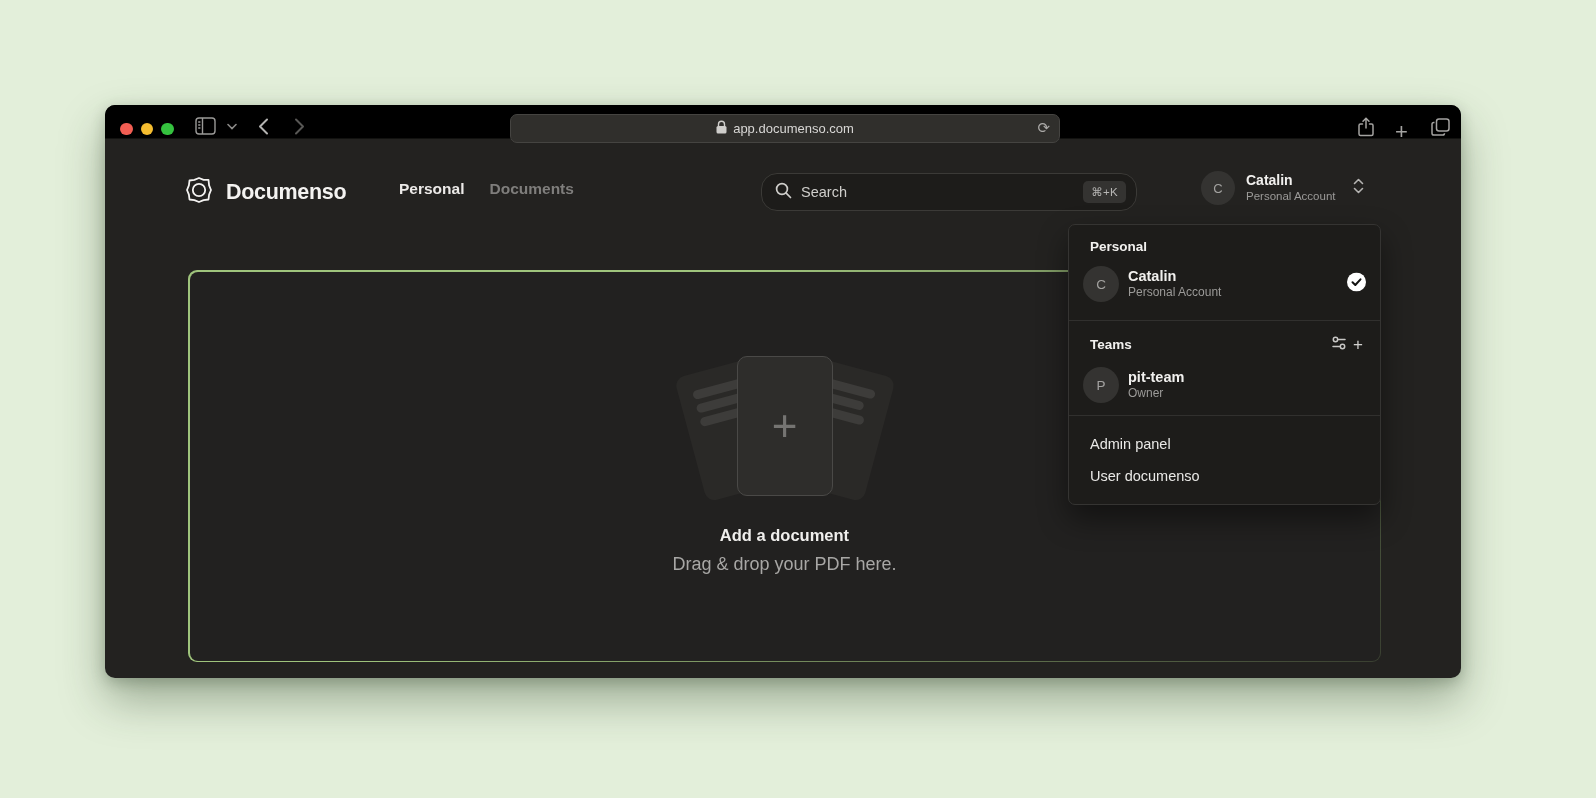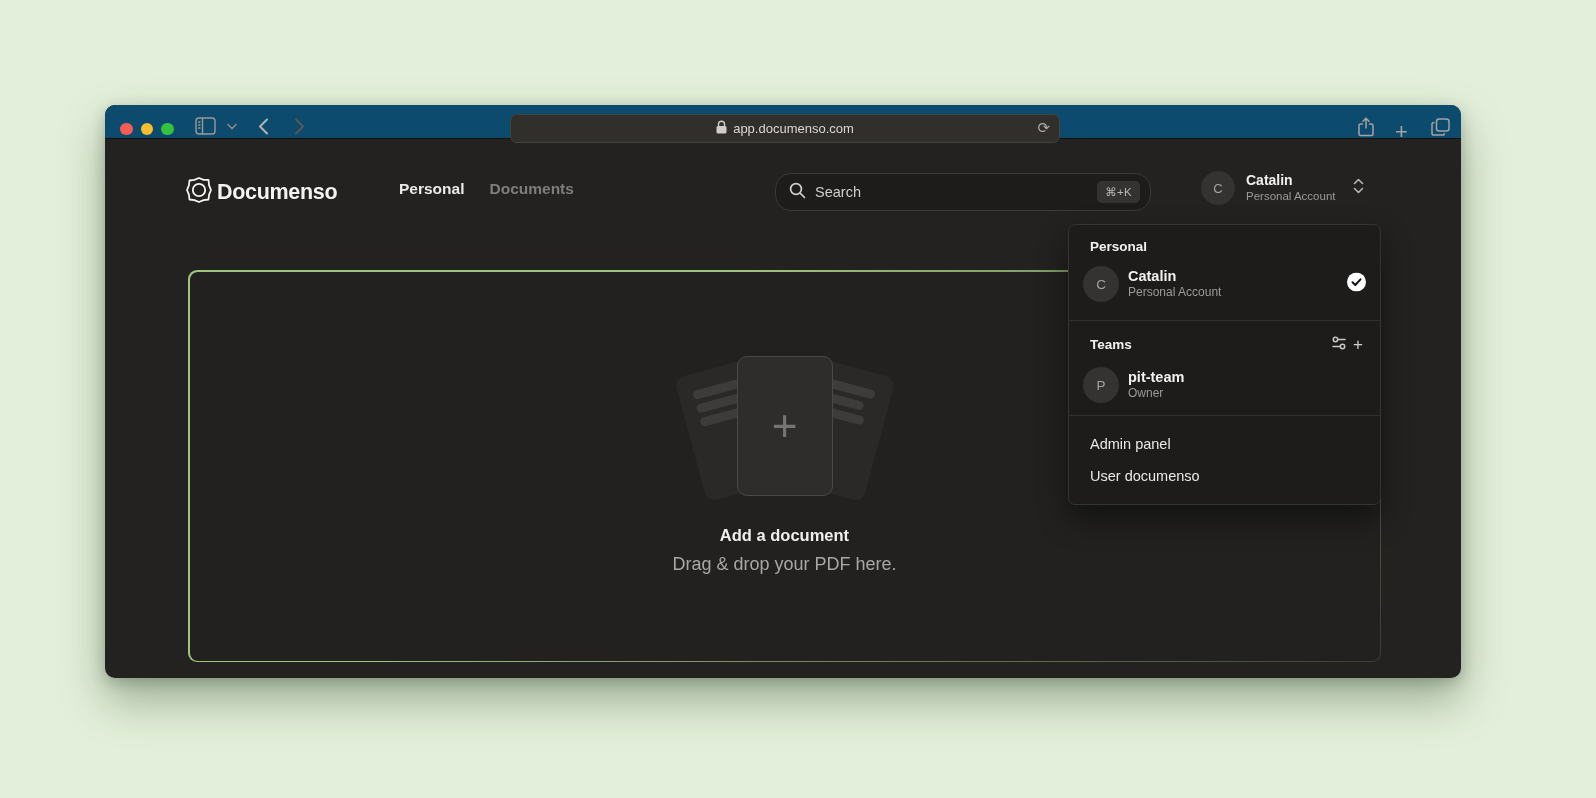--- a/index.html
+++ b/index.html
@@ -10,44 +10,44 @@
     position:relative; overflow:hidden;
   }
   .window {
     position:absolute; left:105px; top:105px; width:1356px; height:573px;
     background:#232220; border-radius:10px; overflow:hidden;
     box-shadow:0 22px 45px rgba(40,60,35,.38), 0 4px 14px rgba(40,60,35,.25);
   }
   
   .titlebar {
     position:absolute; left:0; top:0; right:0; height:34px;
-    background:#0c4a6e; border-bottom:1px solid #121210;
+    background:#000000; border-bottom:1px solid #121210;
   }
   .traffic { position:absolute; left:15px; top:17.5px; display:flex; gap:8px; }
   .tl { width:12.5px; height:12.5px; border-radius:50%; display:inline-block; cursor:default; }
   .tl.red{ background:var(--tl-red,#f25e53);} .tl.yellow{ background:var(--tl-yellow,#f5bd30);} .tl.green{ background:var(--tl-green,#35c23f);}
   .tb-btn { position:absolute; background:none; border:none; color:#9b9a98; display:flex; align-items:center; justify-content:center; cursor:pointer; }
   .tb-btn svg { display:block; }
   .urlbar {
     position:absolute; left:405px; top:9px; width:550px; height:29px;
     background:#302f2c; border:1px solid #454441; border-radius:7px;
     display:flex; align-items:center; justify-content:center; gap:6px;
     color:#d8d7d5; font-size:13px; cursor:text;
   }
   .urlbar .refresh { position:absolute; right:9px; top:4px; font-size:15px; color:#aaa9a7; cursor:pointer; }
   
   .app-header { position:absolute; left:0; top:47px; right:0; height:85px; }
-  .brand-wrap { position:absolute; left:80px; top:24px; display:flex; align-items:center; gap:4px; }
+  .brand-wrap { position:absolute; left:80px; top:24px; display:flex; align-items:center; gap:13px; }
   .brand-name { color:#f4f3f1; font-size:21.5px; font-weight:bold; letter-spacing:-.3px; }
   .main-nav { position:absolute; left:294px; top:28px; display:flex; gap:25px; font-size:15.5px; font-weight:bold; }
   .main-nav .nav-link { cursor:pointer; }
   .nav-active { color:#eceae8; }
   .nav-dim { color:#7f7e7c; }
   .searchbox {
-    position:absolute; left:670px; top:21px; width:376px; height:38px;
+    position:absolute; left:656px; top:21px; width:376px; height:38px;
     background:#1d1c1a; border:1px solid #3b3a37; border-radius:16px;
     display:flex; align-items:center; padding:0 10px 0 13px; gap:9px;
   }
   .searchbox input {
     flex:1; background:transparent; border:none; outline:none;
     color:#e6e5e3; font-size:14.5px; font-family:inherit;
   }
   .searchbox input::placeholder { color:#cfcecb; opacity:1; }
   .kbd {
     background:#343331; color:#b7b6b4; font-size:11.5px; border-radius:5px;

